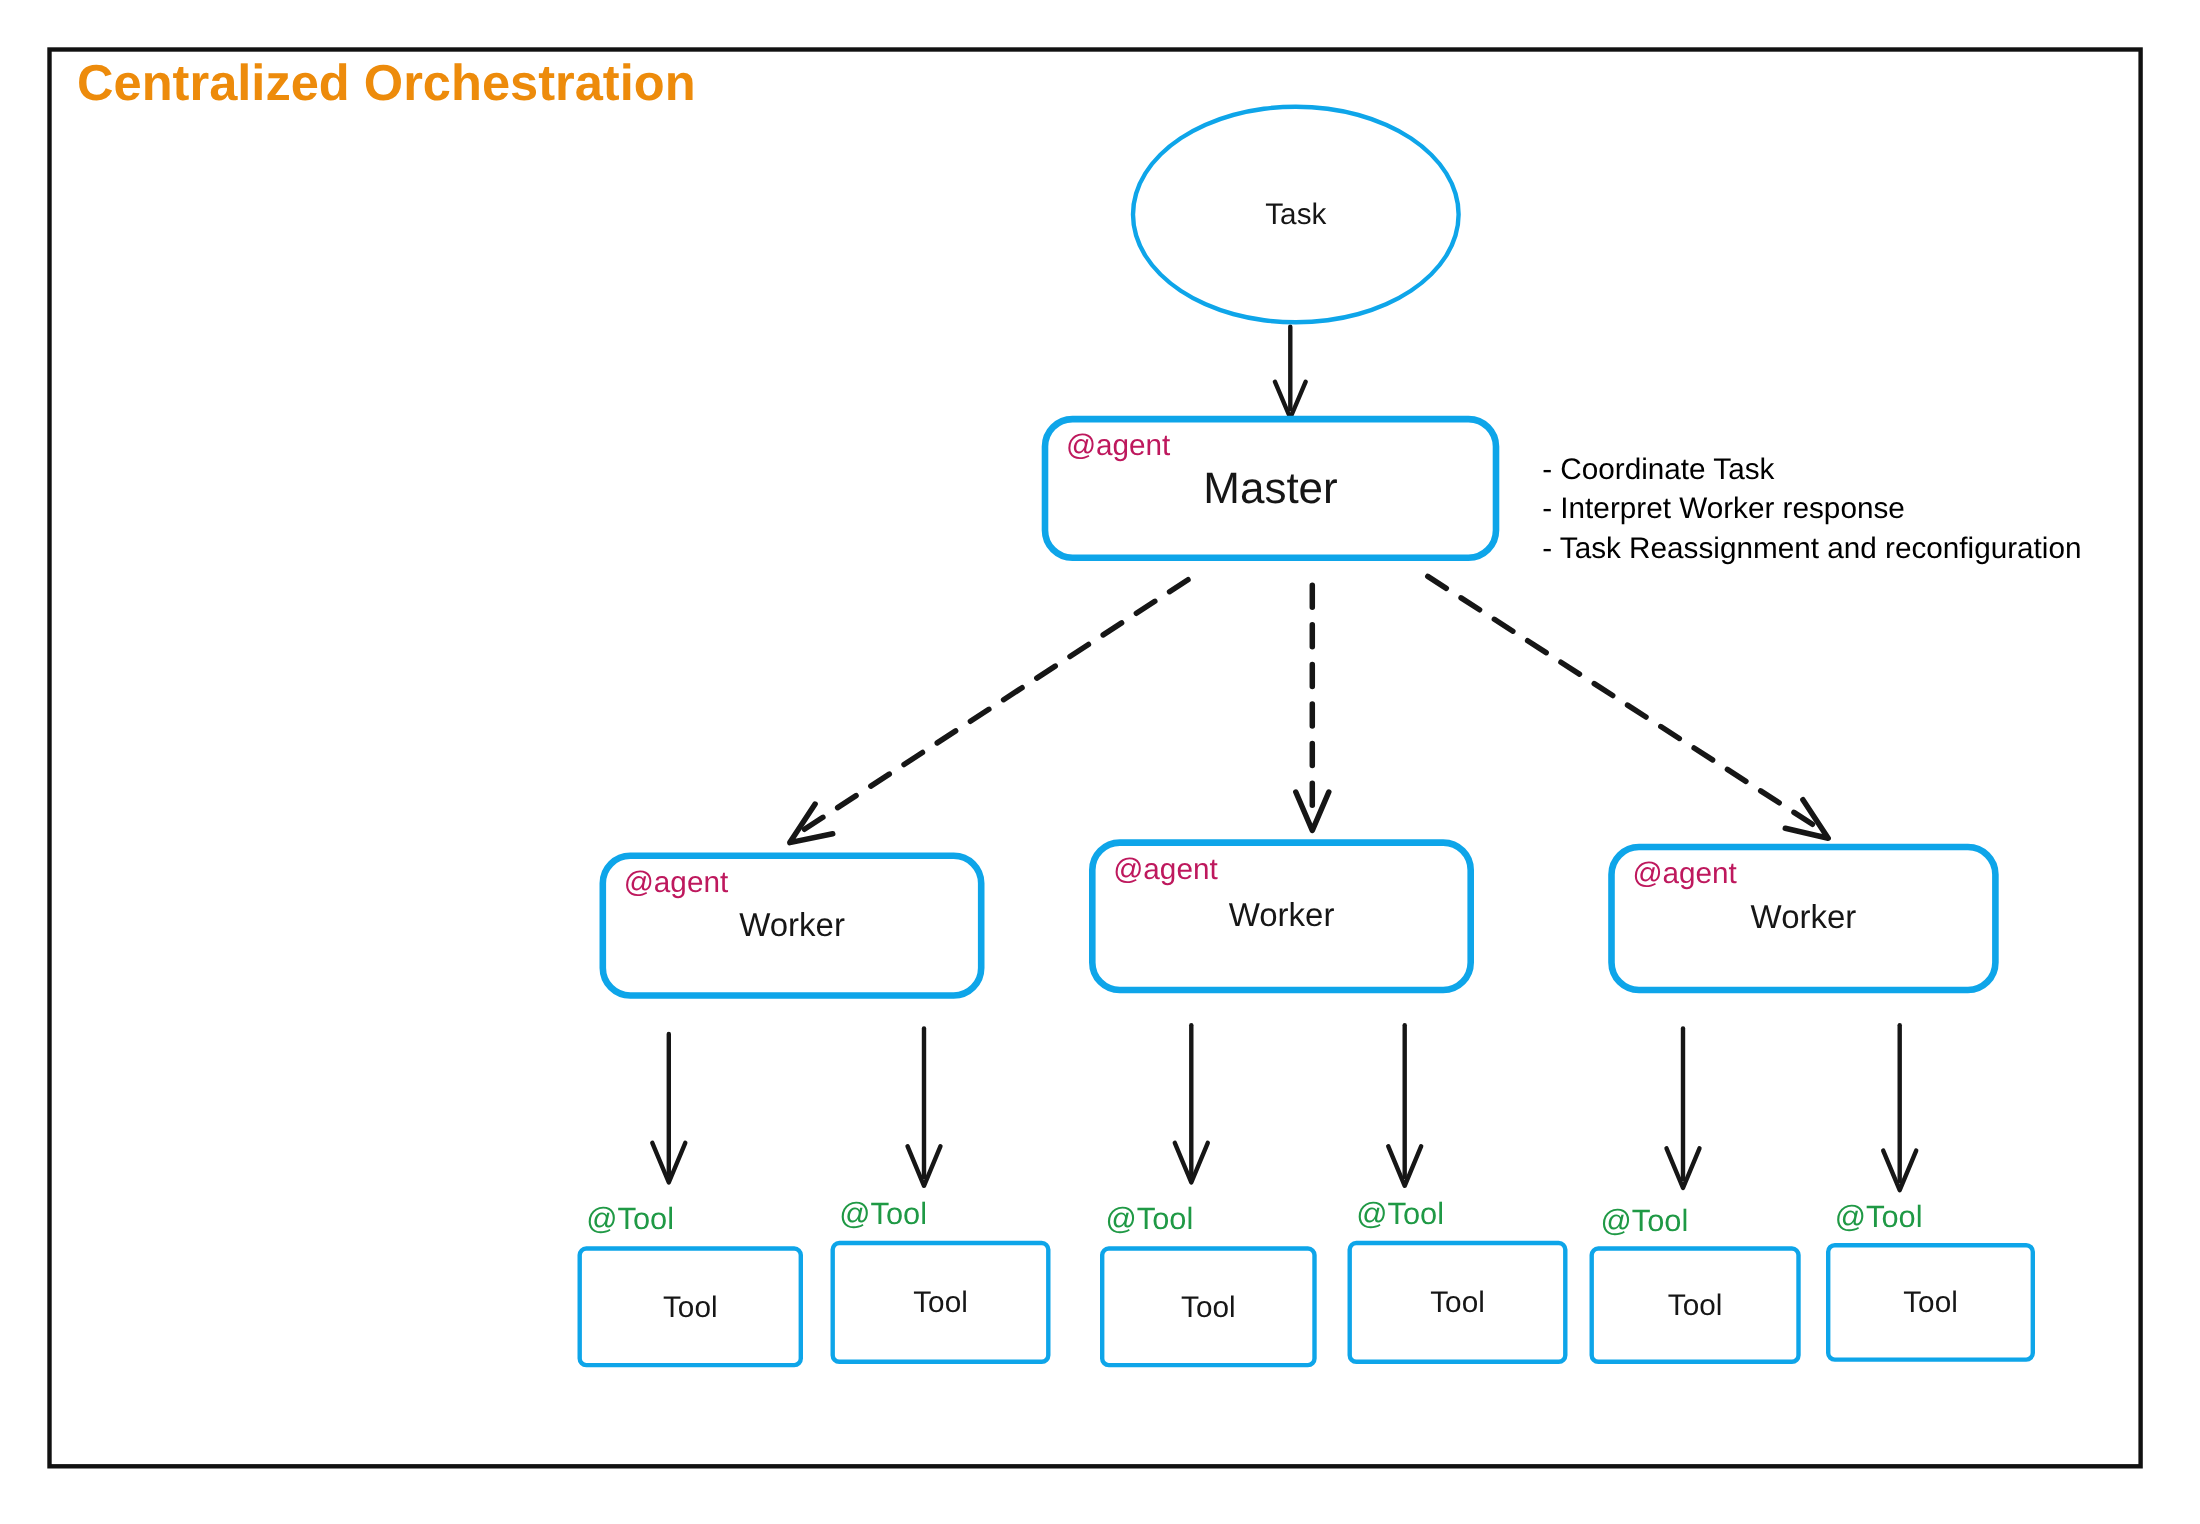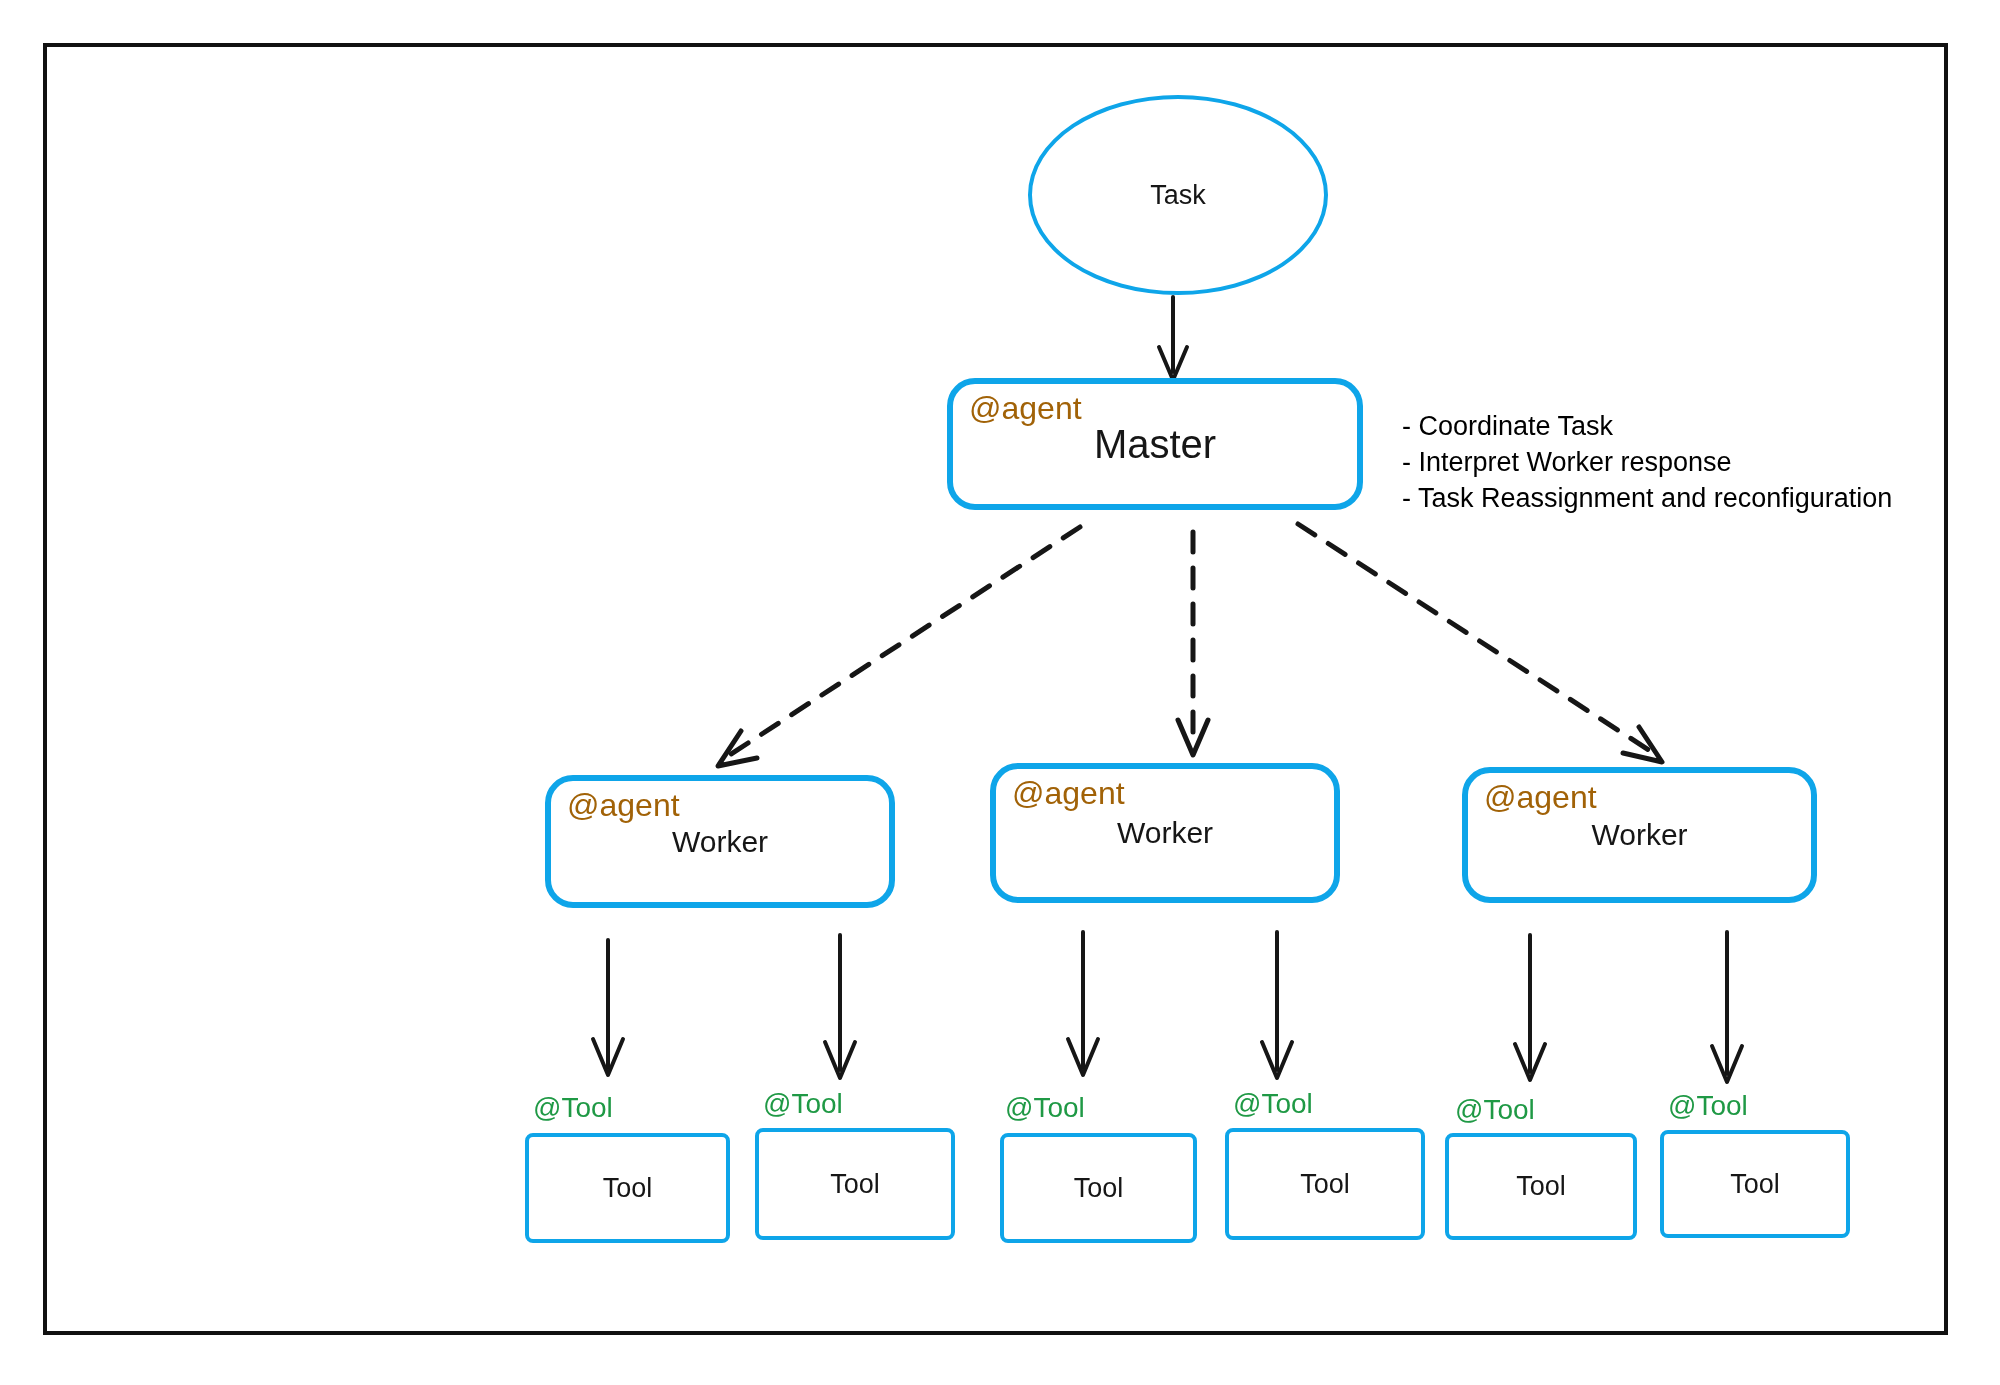--- a/index.html
+++ b/index.html
@@ -2,41 +2,42 @@
 <html><head>
 <meta charset="utf-8">
 <style>
   html,body{margin:0;padding:0;background:#ffffff;}
   body{width:2000px;height:1385px;font-family:"Liberation Sans", sans-serif;}
   .canvas{position:relative;width:2000px;height:1385px;background:#ffffff;overflow:hidden;}
   .frame{position:absolute;left:43px;top:43px;width:1905px;height:1292px;border:4px solid #111111;box-sizing:border-box;}
   .title{position:absolute;left:70px;top:48px;font-size:46px;font-weight:700;letter-spacing:0px;color:#ed8b0b;}
   svg.wires{position:absolute;left:0;top:0;width:2000px;height:1385px;}
   .node{position:absolute;box-sizing:border-box;background:#ffffff;border:6px solid #0ea5e9;display:flex;align-items:center;justify-content:center;}
-  .node .taglabel{position:absolute;top:6px;left:16px;font-size:32px;color:#a16207;}
+  .node .taglabel{position:absolute;top:6px;left:16px;font-size:27px;color:#be185d;}
   .ellipse{border-radius:50%;border-width:4px;}
   .rounded{border-radius:28px;}
   .toolbox{border-radius:8px;border-width:4px;}
   .nodelabel{font-size:30px;color:#161616;}
   .tasklabel{font-size:27px;}
   .toollabel{font-size:27px;}
   .tooltag{position:absolute;font-size:28px;color:#1f9945;text-align:center;}
   .notes{position:absolute;font-size:27px;line-height:36px;}
   .notes.master{left:1402px;top:408px;width:545px;color:#000000;}
   .notes.worker{left:68px;top:815px;width:490px;color:#8a6ee4;}
   .notes.tools{left:58px;top:1136px;width:440px;color:#2ca24c;line-height:35px;}
   .notes div{white-space:pre-wrap;}
 </style>
 </head>
 <body>
 
 <div class="canvas">
 
   <div class="frame"></div>
 
+  <div class="title">Centralized Orchestration</div>
 
   <svg class="wires" viewBox="0 0 2000 1385">
     <g fill="none" stroke="#161616" stroke-width="4" stroke-linecap="round" stroke-linejoin="round">
 
       <g>
         <path d="M1173 297 L1173 372"></path>
         <path d="M1159 347 L1173 380 L1187 347"></path>
       </g>
 
       <g stroke-width="5">

